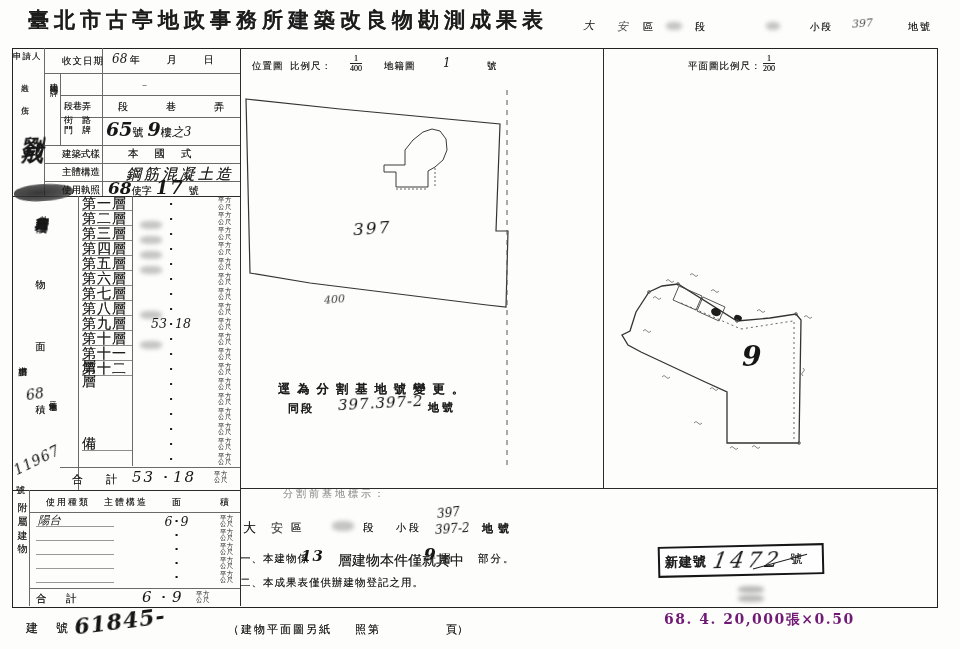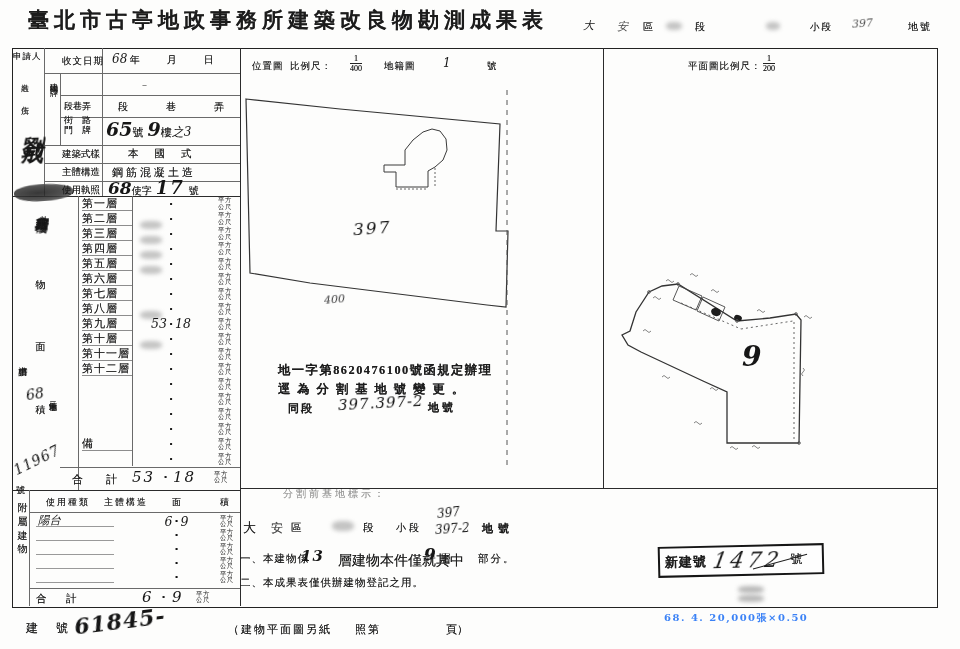--- a/index.html
+++ b/index.html
@@ -12,21 +12,21 @@
   .vline{position:absolute;width:0;border-left:1.4px solid #2b2b2b;}
   .hline{position:absolute;height:0;border-top:1.2px solid #2b2b2b;}
   .lite{border-color:#6a6a6a;border-width:1px;}
   .smear{position:absolute;background:#8a8a8a;filter:blur(2px);opacity:.5;border-radius:40%;}
   .seal{position:absolute;background:radial-gradient(ellipse at 40% 50%,#1d1d1d 0%,#3c3c3c 55%,#7a7a7a 100%);
         border-radius:45% 55% 50% 50%;opacity:.88;transform:rotate(-4deg);filter:blur(.4px);}
   .frac{display:inline-block;text-align:center;font-size:8px;line-height:8px;vertical-align:middle;}
   .frac .den{display:block;border-top:1px solid #222;padding-top:1px;}
   .frac .num{display:block;}
   #floor-rows .frow{display:flex;height:15.05px;align-items:center;}
-  .flabel{width:50px;font-size:11px;height:13px;line-height:13px;border-bottom:.8px solid #8d8d8d;
+  .flabel{width:50px;font-size:14px;height:13px;line-height:13px;border-bottom:.8px solid #8d8d8d;
           letter-spacing:1px;position:relative;}
   .flabel.nolab{border-bottom:none;}
   .fval{width:80px;display:flex;align-items:center;position:relative;}
   .vleft{width:35px;text-align:right;font-size:12.5px;position:relative;}
   .vright{width:35px;text-align:left;font-size:12.5px;}
   .fdot{width:8px;text-align:center;font-size:9px;color:#111;font-style:normal;}
   .unit{width:26px;font-size:6.4px;line-height:6.2px;color:#242424;text-align:center;letter-spacing:.5px;}
   #annex-rows .arow{display:flex;height:14px;align-items:center;}
   .akind{width:120px;position:relative;height:12px;}
   .akind .ul{position:absolute;left:2px;right:24px;bottom:0;border-bottom:.8px solid #999;}
@@ -100,21 +100,21 @@
   <div class="abs prt" style="left:64px;top:100px;font-size:9px;">段巷弄</div>
   <div class="abs prt" style="left:118px;top:100px;font-size:10px;letter-spacing:14px;">段　巷　弄</div>
   <div class="abs prt" style="left:64px;top:124px;font-size:9px;">門　牌</div>
   <div class="abs" style="left:106px;top:118px;">
     <span class="hand" style="font-size:19px;font-weight:bold;">65</span><span class="prt" style="font-size:11px;">號</span>
     <span class="hand" style="font-size:19px;font-weight:bold;">9</span><span class="prt" style="font-size:11px;">樓</span><span class="hand" style="font-size:12px;">之3</span>
   </div>
   <div class="abs prt" style="left:62px;top:148px;font-size:9.5px;">建築式樣</div>
   <div class="abs prt" style="left:128px;top:147px;font-size:10.5px;letter-spacing:16px;">本國式</div>
   <div class="abs prt" style="left:62px;top:166px;font-size:9.5px;">主體構造</div>
-  <div class="abs prt" style="left:112px;top:165px;font-size:11px;letter-spacing:3px;">鋼筋混凝土造</div>
+  <div class="abs prt" style="left:126px;top:165px;font-size:15px;letter-spacing:3px;font-style:italic;">鋼筋混凝土造</div>
   <div class="abs prt" style="left:62px;top:184px;font-size:9.5px;">使用執照</div>
   <div class="abs" style="left:108px;top:177px;">
     <span class="hand" style="font-size:17px;font-weight:bold;">68</span><span class="prt" style="font-size:10px;">使字</span>
     <span class="hand" style="font-size:18px;font-weight:bold;letter-spacing:2px;">17</span> <span class="prt" style="font-size:10px;">號</span>
   </div>
 
   <div class="abs prt" style="left:66px;top:210px;font-size:10px;"><span style="display:inline-block;width:12px;word-break:break-all;line-height:76px;writing-mode:vertical-rl;text-orientation:upright;letter-spacing:62px;height:282px;">建物面積</span></div>
   <div id="floor-rows" class="abs" style="left: 82px; top: 196px; width: 156px;">
       <div class="frow">
         <span class="flabel prt">第一層</span>
@@ -432,21 +432,20 @@
         <circle cx="737" cy="321" r="1.4"></circle>
       <circle cx="796" cy="314" r="1.4"></circle>
         <circle cx="799" cy="443" r="1.4"></circle>
       <circle cx="649" cy="292" r="1.4"></circle>
     </g>
   </svg>
   <div class="abs hand" style="left:353px;top:218px;font-size:17px;letter-spacing:2px;transform:rotate(-4deg);">397</div>
   <div class="abs hand" style="left:324px;top:293px;font-size:11px;transform:rotate(-5deg);opacity:.85;">400</div>
   <div class="abs hand" style="left:742px;top:340px;font-size:28px;font-weight:bold;">9</div>
 
-  <div class="abs prt" style="left:278px;top:362px;font-size:12.3px;letter-spacing:1.5px;font-weight:bold;">地一字第8620476100號函規定辦理</div>
   <div class="abs prt" style="left:278px;top:381px;font-size:12.3px;letter-spacing:7px;font-weight:bold;">逕為分割基地號變更。</div>
   <div class="abs prt" style="left:288px;top:401px;font-size:11px;letter-spacing:2px;font-weight:bold;">同段</div>
   <div class="abs hand" style="left:338px;top:394px;font-size:15px;letter-spacing:1px;transform:rotate(-3deg);">397.397-2</div>
   <div class="abs prt" style="left:428px;top:400px;font-size:11px;letter-spacing:3px;font-weight:bold;">地號</div>
 
   <div class="abs prt" style="left:283px;top:487px;font-size:10px;letter-spacing:3px;opacity:.45;filter:blur(.4px);">分割前基地標示：</div>
   <div class="abs prt" style="left:243px;top:519px;font-size:13px;">大</div>
   <div class="abs prt" style="left:271px;top:520px;font-size:12px;opacity:.8;">安</div>
   <div class="abs prt" style="left:291px;top:521px;font-size:10.5px;">區</div>
   <i class="smear" style="left:332px;top:521px;width:22px;height:10px;"></i>
@@ -466,15 +465,15 @@
 
   <div class="stampbox" style="left:658px;top:545px;width:162px;height:27px;">
     <span class="prt" style="font-size:13px;font-weight:bold;letter-spacing:1px;margin-left:5px;">新建號</span>
     <span class="hand" style="font-size:21px;letter-spacing:4px;margin-left:6px;transform:skewX(-12deg);">1472</span>
     <span class="prt" style="font-size:12px;margin-left:8px;">號</span>
     <span style="position:absolute;left:92px;top:15px;width:56px;border-top:1.7px solid #1d1d1d;transform:rotate(-14deg);"></span>
   </div>
 
   <i class="smear" style="left:738px;top:586px;width:26px;height:7px;opacity:.6;"></i>
   <i class="smear" style="left:738px;top:595px;width:26px;height:7px;opacity:.6;"></i>
-  <div class="abs" style="left:664px;top:611px;font-size:10px;font-weight:bold;letter-spacing:1.5px;font-family:'DejaVu Serif',serif;color:#3b82f6;">68. 4. 20,000張×0.50</div>
+  <div class="abs" style="left:664px;top:611px;font-size:14px;font-weight:bold;letter-spacing:1.5px;font-family:'DejaVu Serif',serif;color:#701a75;">68. 4. 20,000張×0.50</div>
 
 </div>
 
 </body></html>

